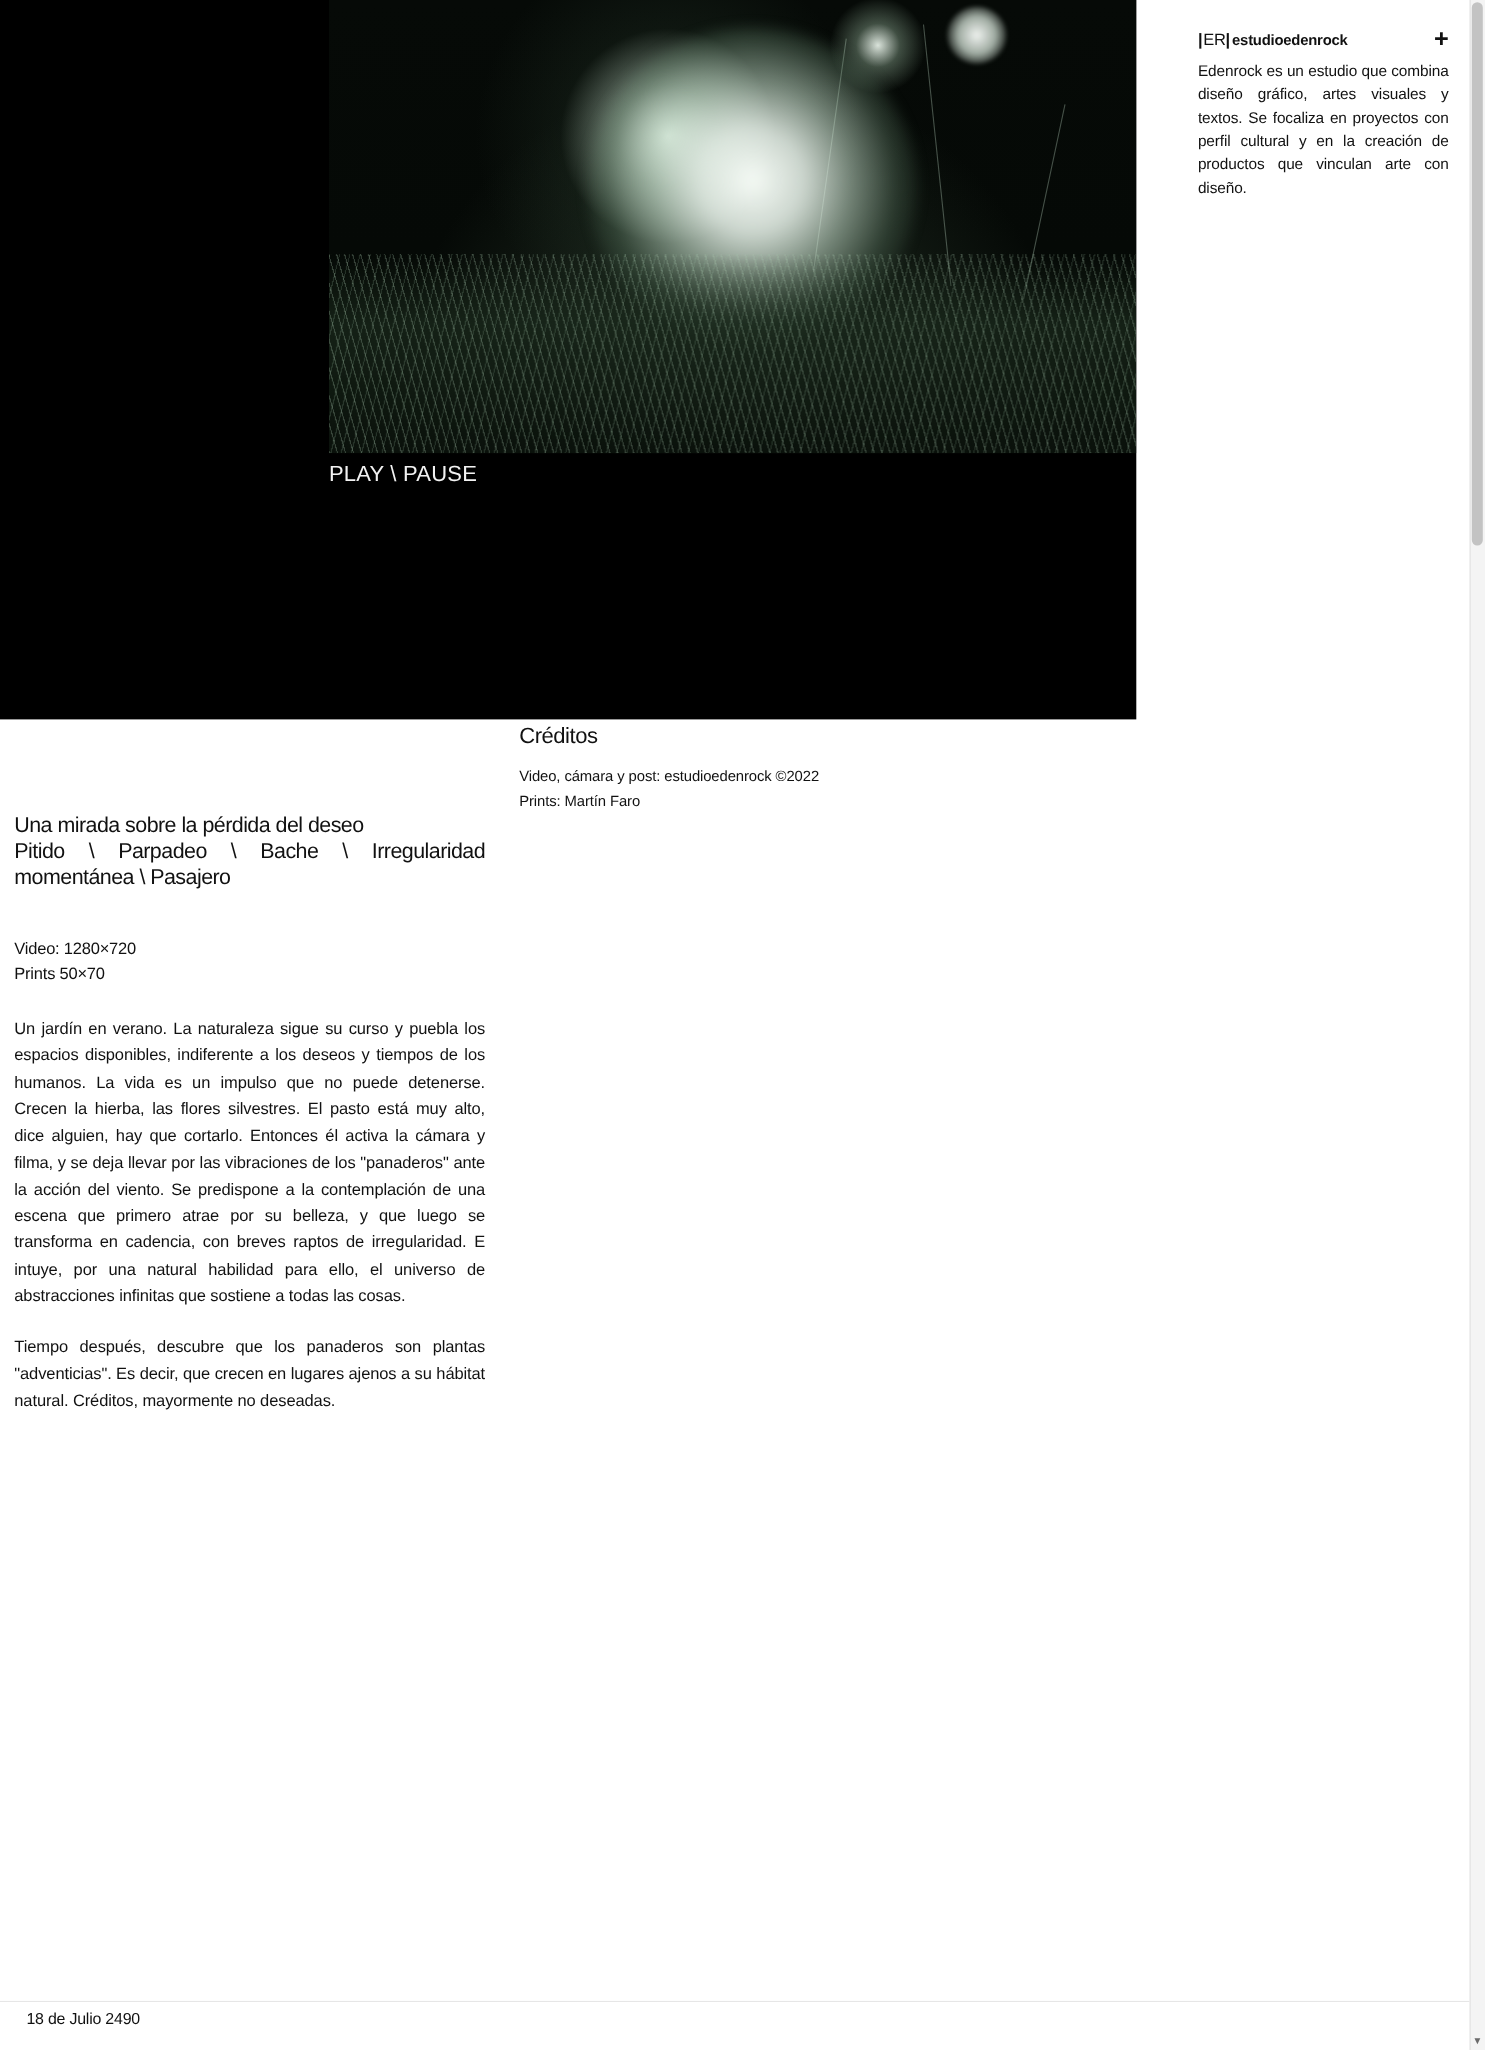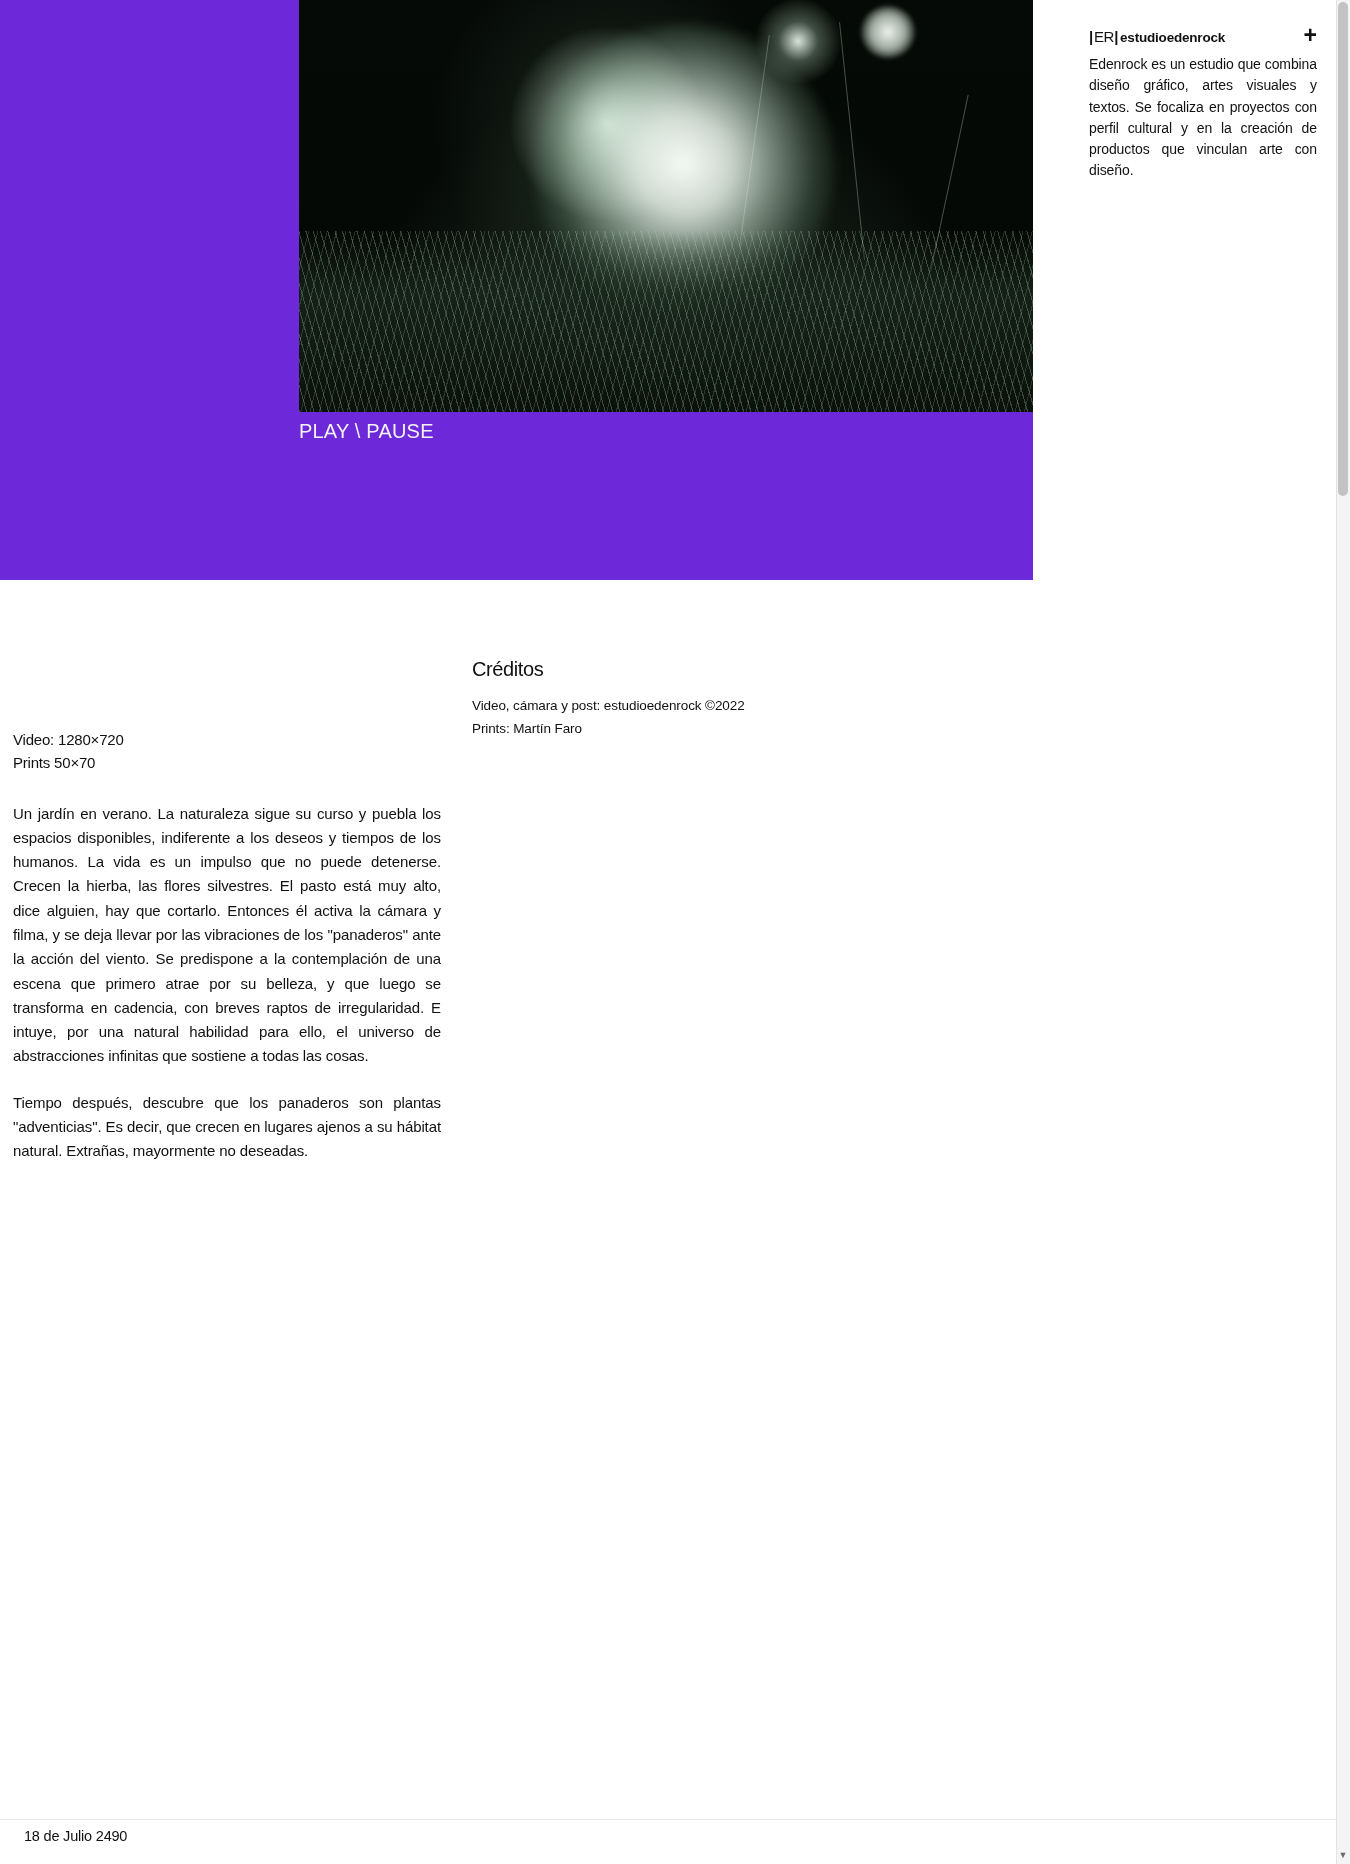--- a/index.html
+++ b/index.html
@@ -16,22 +16,22 @@
     width: 1350px;
     height: 1864px;
     background: #ffffff;
   }
 
   
   .hero {
     position: absolute;
     left: 0; top: 0;
     width: 1033px;
-    height: 580px;
-    background: #6d28d9;
+    height: 654px;
+    background: #000000;
     overflow: hidden;
   }
   .video-frame {
     position: absolute;
     left: 299px; top: 0;
     width: 734px;
     height: 412px;
     background: #050805;
     overflow: hidden;
   }
@@ -263,29 +263,33 @@
     </div>
     <div class="studio-text">Edenrock es un estudio que combina diseño gráfico, artes visuales y textos. Se focaliza en proyectos con perfil cultural y en la creación de productos que vinculan arte con diseño.</div>
   </div>
 
   <div class="content">
 
     <div class="col-left">
       <div class="title">
       </div>
 
+      <div class="lead">
+        <div>Una mirada sobre la pérdida del deseo</div>
+        <div>Pitido \ Parpadeo \ Bache \ Irregularidad momentánea \ Pasajero</div>
+      </div>
 
       <div class="specs">
         <div>Video: 1280×720</div>
         <div>Prints 50×70</div>
       </div>
 
       <div class="body-text">
         <p>Un jardín en verano. La naturaleza sigue su curso y puebla los espacios disponibles, indiferente a los deseos y tiempos de los humanos. La vida es un impulso que no puede detenerse. Crecen la hierba, las flores silvestres. El pasto está muy alto, dice alguien, hay que cortarlo. Entonces él activa la cámara y filma, y se deja llevar por las vibraciones de los "panaderos" ante la acción del viento. Se predispone a la contemplación de una escena que primero atrae por su belleza, y que luego se transforma en cadencia, con breves raptos de irregularidad. E intuye, por una natural habilidad para ello, el universo de abstracciones infinitas que sostiene a todas las cosas.</p>
-        <p>Tiempo después, descubre que los panaderos son plantas "adventicias". Es decir, que crecen en lugares ajenos a su hábitat natural. Extrañas, mayormente no deseadas.</p>
+        <p>Tiempo después, descubre que los panaderos son plantas "adventicias". Es decir, que crecen en lugares ajenos a su hábitat natural. Créditos, mayormente no deseadas.</p>
       </div>
     </div>
 
     <div class="col-mid">
       <div class="credits-title">Créditos</div>
       <div class="credits-line">Video, cámara y post: estudioedenrock ©2022</div>
       <div class="credits-line">Prints: Martín Faro</div>
     </div>
 
   </div>

